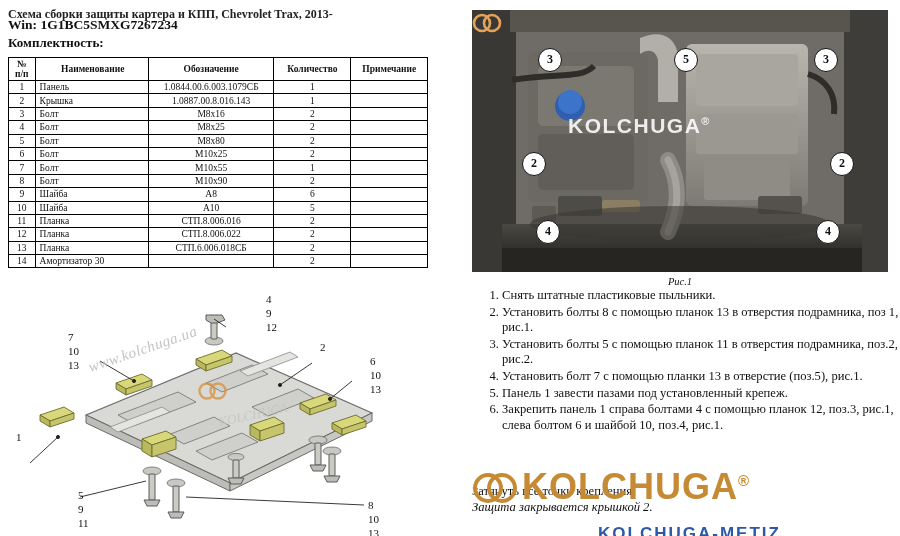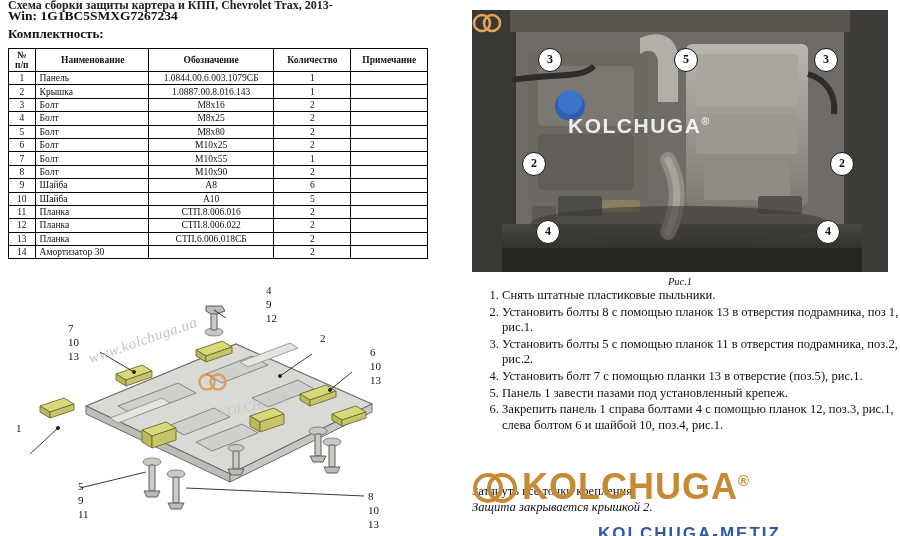--- a/index.html
+++ b/index.html
@@ -7,21 +7,21 @@
     width:900px;height:536px;
     background:#ffffff;
     font-family:"Liberation Serif", serif;
     color:#111;
     overflow:hidden;
     position:relative;
   }
   .page{position:relative;width:900px;height:536px;overflow:hidden;}
 
   
-  .left{position:absolute;left:0;top:4px;width:458px;height:432px;}
+  .left{position:absolute;left:0;top:13px;width:458px;height:432px;}
 
   .topline{
     position:absolute;left:8px;top:-6px;width:440px;
     font-size:12px;font-weight:bold;color:#222;
     white-space:nowrap;overflow:hidden;
   }
   .win{
     position:absolute;left:8px;top:4px;font-size:13.5px;font-weight:bold;
   }
   .komplekt{

